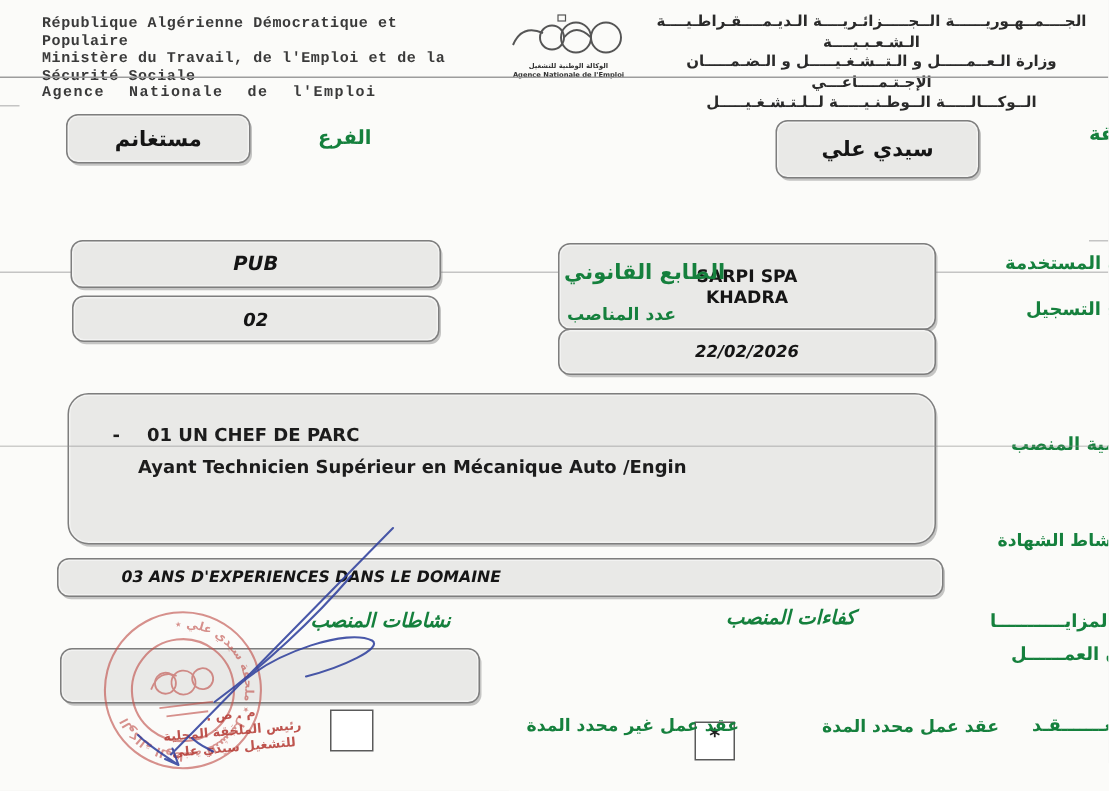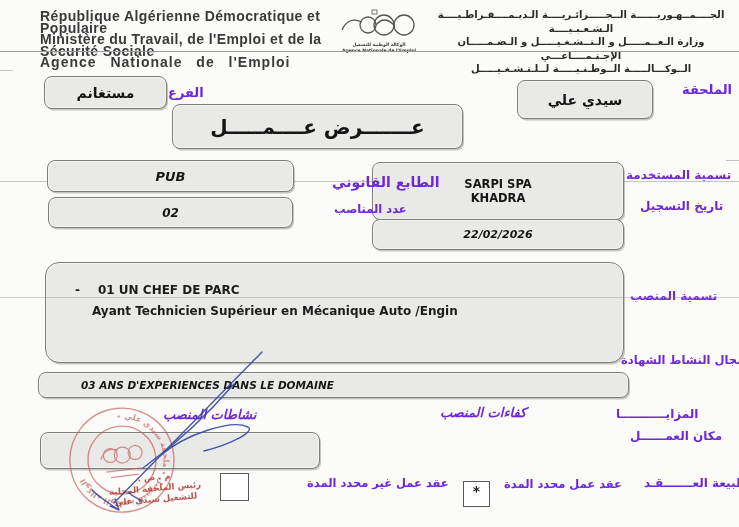--- a/index.html
+++ b/index.html
@@ -3,24 +3,24 @@
 <meta charset="utf-8">
 <style>
   html,body{margin:0;padding:0;}
   body{width:739px;height:527px;background:#f4f4f2;font-family:"DejaVu Sans",sans-serif;}
   .doc{position:relative;width:739px;height:527px;background:#fbfbf9;overflow:hidden;}
   .abs{position:absolute;}
   .box{background:#e9e9e7;border:1px solid #7e7e7e;border-radius:8px;
        box-shadow:1.5px 2px 0 -0.5px rgba(130,130,130,.45), inset 0 0 0 1px rgba(255,255,255,.45);
        display:flex;align-items:center;justify-content:center;z-index:2;}
   .bigbox{border-radius:14px;}
-  .lbl{font-weight:bold;color:#6d28d9;direction:rtl;white-space:nowrap;z-index:3;}
+  .lbl{font-weight:bold;color:#15803d;direction:rtl;white-space:nowrap;z-index:3;padding-left:44px;}
   .val{font-weight:bold;color:#151515;text-align:right;}
   .ital{font-style:italic;}
-  .hdr-fr{font-family:Liberation Sans, sans-serif;font-weight:bold;color:#3a3a3a;font-size:14px;line-height:11.5px;letter-spacing:.4px;margin-left:12px;}
+  .hdr-fr{font-family:Liberation Mono, monospace;font-weight:bold;color:#3a3a3a;font-size:10px;line-height:11.5px;letter-spacing:.4px;}
   .hdr-fr .l3{word-spacing:9px;letter-spacing:1px;}
   .hdr-ar{font-weight:bold;color:#2a2a2a;font-size:10px;line-height:13.5px;direction:rtl;text-align:center;}
   .scanline{background:#c4c4c4;height:1px;z-index:1;}
   .overline{background:rgba(140,140,140,.42);height:1px;z-index:5;}
   .chk{background:#fff;border:1.2px solid #5a5a5a;z-index:3;display:flex;align-items:flex-start;justify-content:center;}
   .stamp-txt{color:#b8423c;font-weight:bold;font-size:8.5px;line-height:11px;direction:rtl;text-align:center;opacity:.9;z-index:7;}
   svg{display:block;}
   .nosel{user-select:none;}
 </style>
 </head>
@@ -65,23 +65,20 @@
   <div class="abs box" style="left:44px;top:76px;width:121px;height:31px;">
     <span class="val" style="font-size:14px;direction:rtl;">مستغانم</span>
   </div>
   <div class="abs lbl" style="left:168px;top:85px;font-size:13px;">الفرع</div>
 
   <div class="abs box" style="left:517px;top:80px;width:134px;height:37px;">
     <span class="val" style="font-size:14px;direction:rtl;">سيدي علي</span>
   </div>
   <div class="abs lbl" style="left:682px;top:82px;font-size:13px;">الملحقة</div>
 
-  <div class="abs box" style="left:172px;top:104px;width:289px;height:43px;">
-    <span class="val" style="font-size:20px;direction:rtl;">عـــــــرض عــــمـــــل</span>
-  </div>
 
   <div class="abs lbl" style="left:626px;top:168px;font-size:12px;">تسمية المستخدمة</div>
   <div class="abs lbl" style="left:640px;top:199px;font-size:12px;">تاريخ التسجيل</div>
 
   <div class="abs box" style="left:372px;top:162px;width:250px;height:56px;flex-direction:column;">
     <span class="val" style="font-size:11.5px;">SARPI SPA</span>
     <span class="val" style="font-size:11.5px;">KHADRA</span>
   </div>
   <div class="abs box" style="left:372px;top:219px;width:250px;height:29px;">
     <span class="val ital" style="font-size:11px;">22/02/2026</span>

